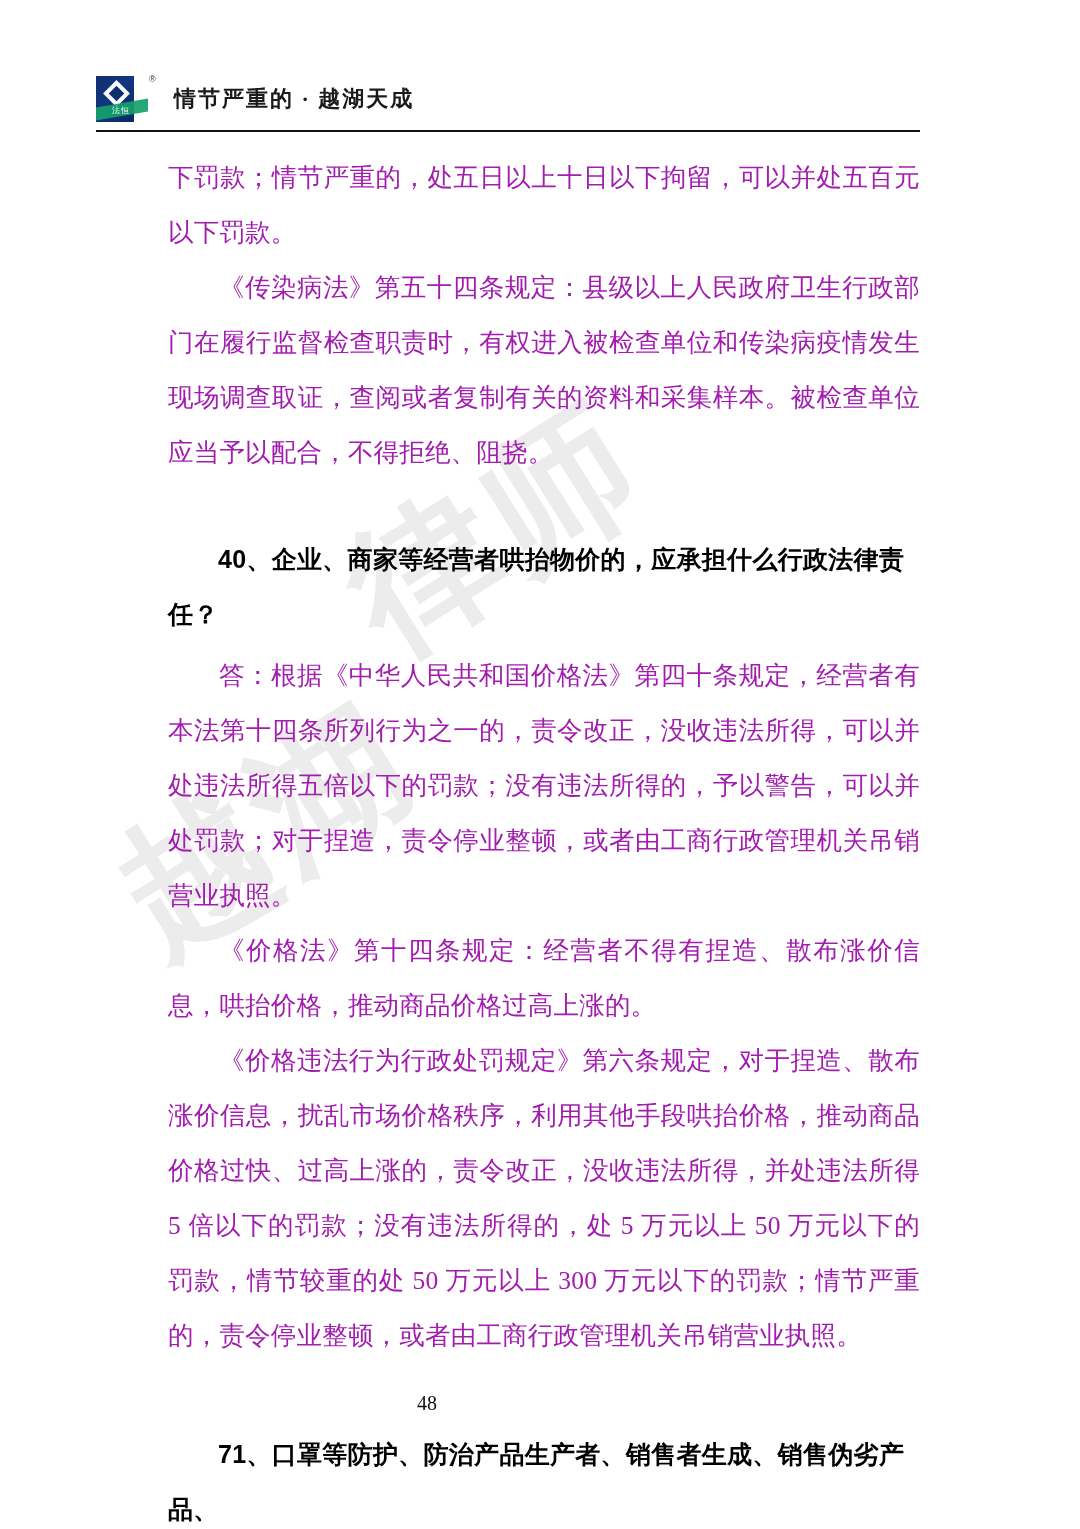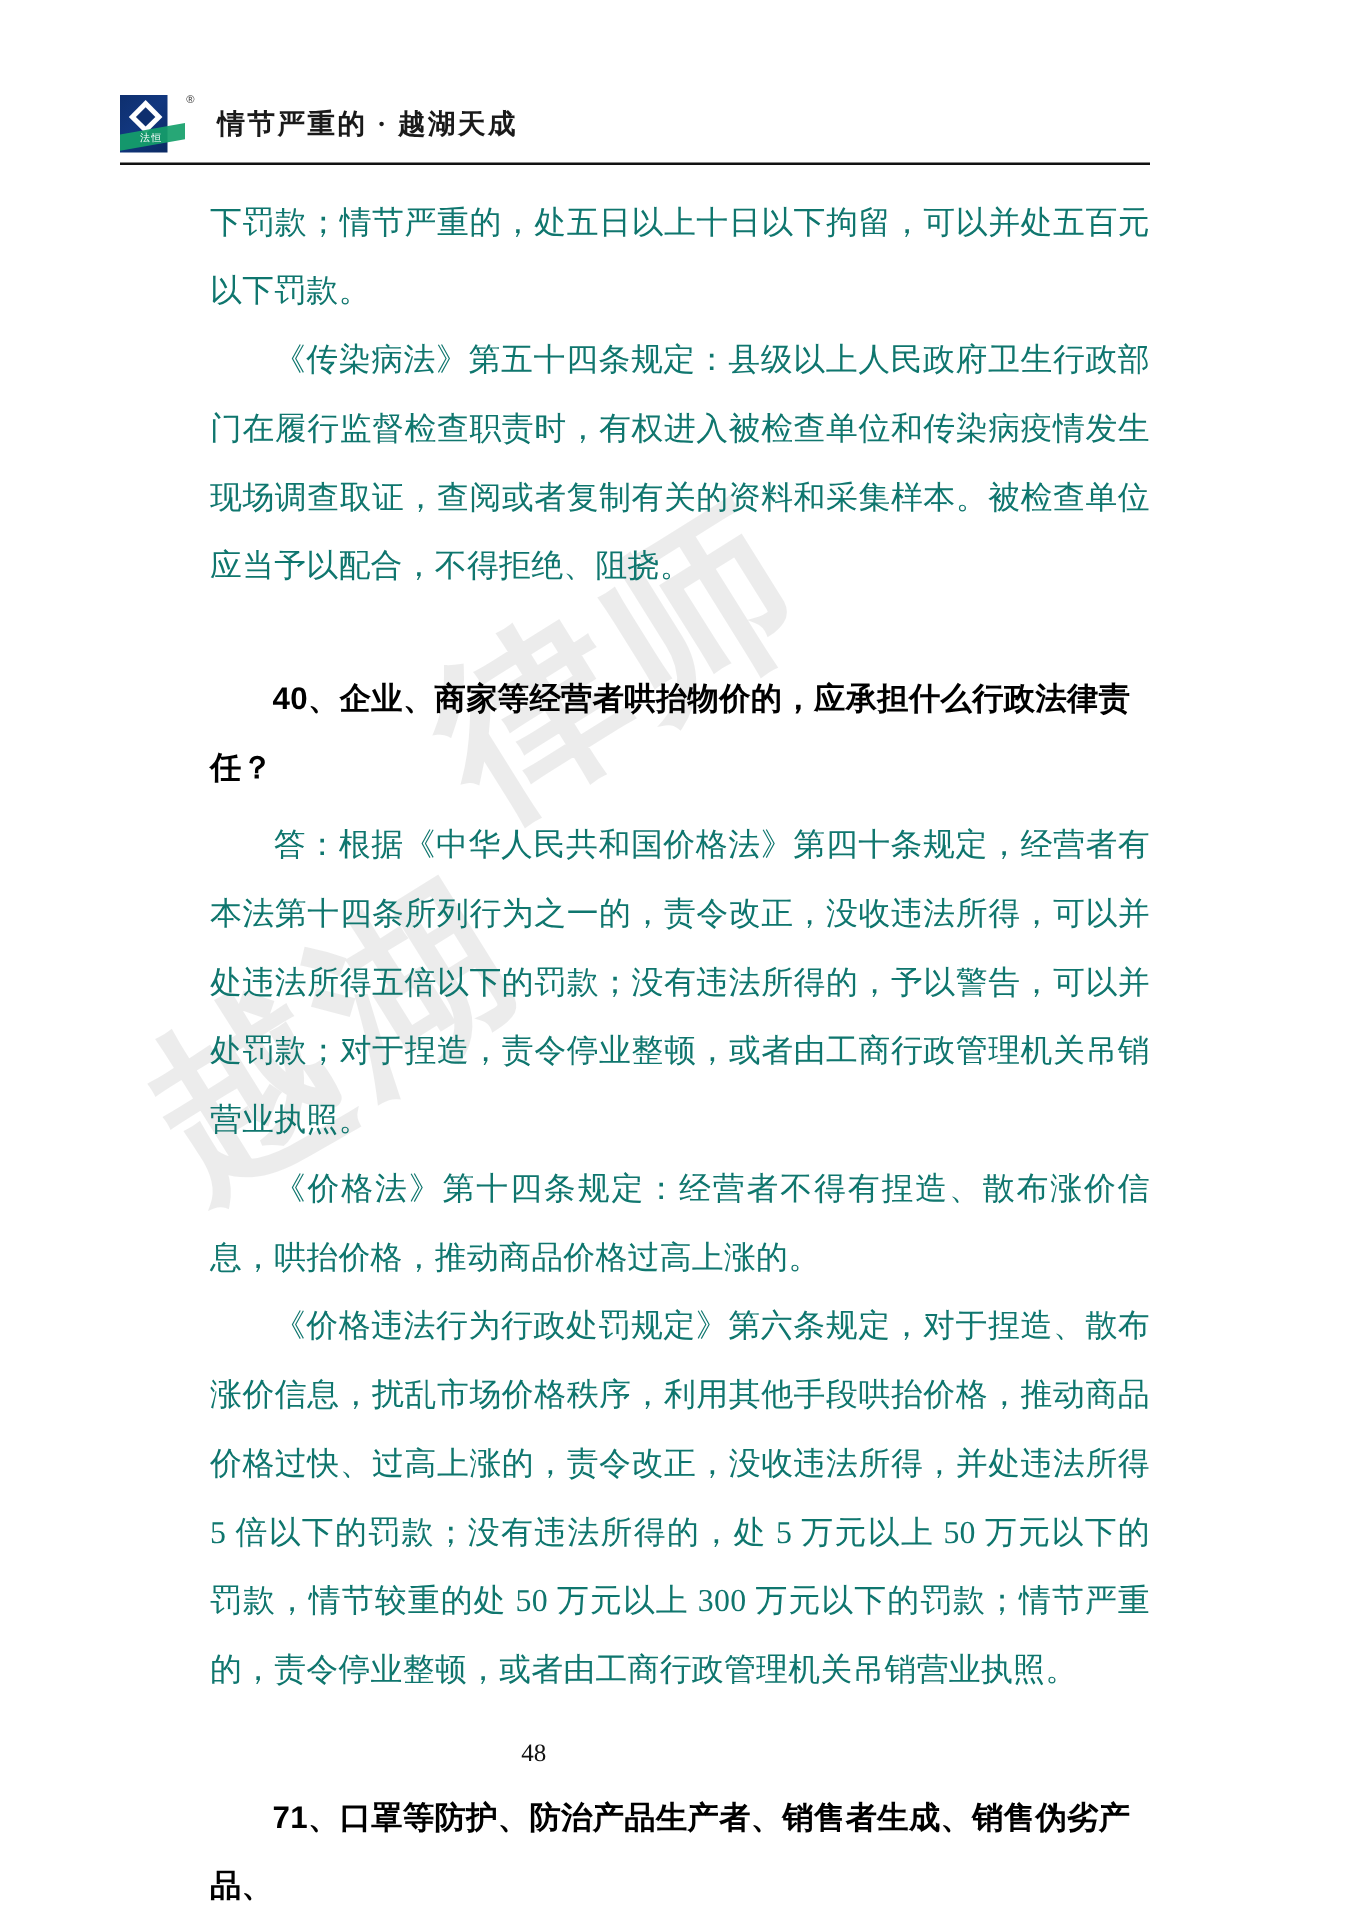--- a/index.html
+++ b/index.html
@@ -123,21 +123,21 @@
   .content {
     position: absolute;
     top: 150px;
     left: 168px;
     width: 752px;
   }
   p.para {
     margin: 0;
     font-size: 25.5px;
     line-height: 55px;
-    color: #0f766e;
+    color: #a21caf;
     text-align: justify;
     text-justify: inter-ideograph;
     letter-spacing: 0.2px;
     font-family: "Liberation Serif", "DejaVu Serif", serif;
   }
   p.indent { text-indent: 2em; }
   h3.qhead {
     margin: 0;
     font-size: 25px;
     line-height: 55px;

